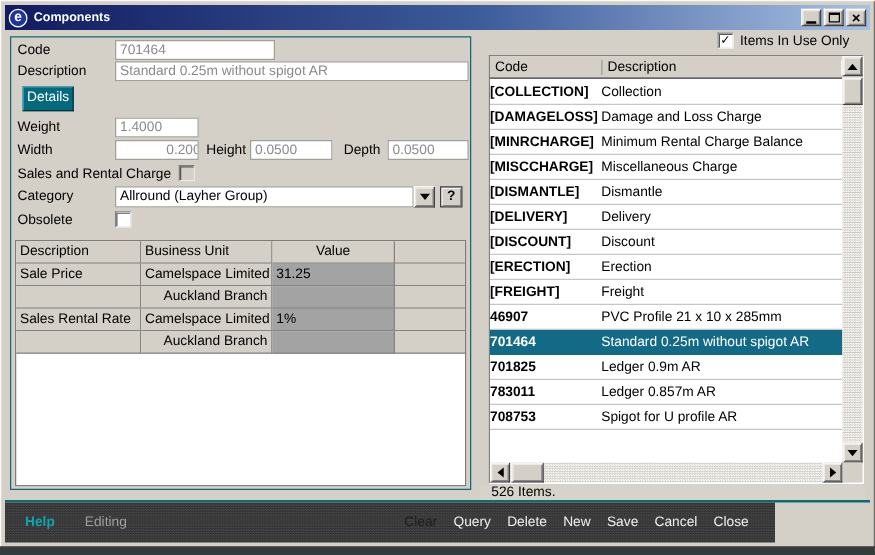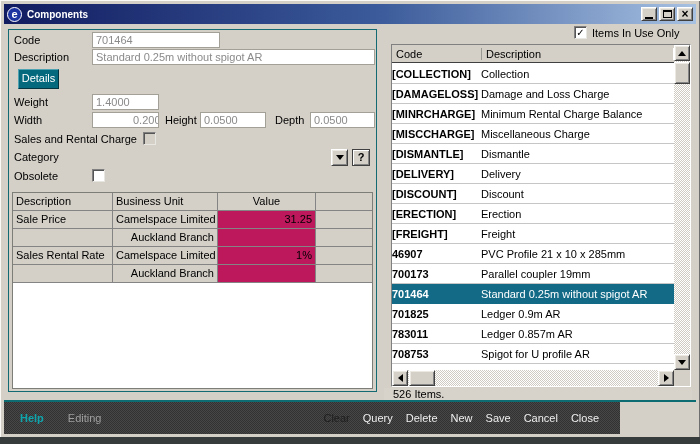--- a/index.html
+++ b/index.html
@@ -47,21 +47,21 @@
                 background:#d4d0c8; border:1px solid #404040;
                 box-shadow:inset 1px 1px 0 #fff, inset -1px -1px 0 #848484;
                 text-align:center; line-height:15px; font-weight:bold; }
 
   
   .pricing-box { position:absolute; left:3px; top:162px; width:361px; height:197px;
                  background:#fff; border:1px solid #7e7e78; }
   .pgrid { display:grid; grid-template-columns:100px 105px 98px 1fr; }
   .pcell { height:18px; border-right:1px solid #848484; border-bottom:1px solid #848484;
            padding:0 3px; line-height:17px; background:#d4d0c8; white-space:nowrap; overflow:hidden; }
-  .pcell.val { background:#be185d; text-align:right; }
+  .pcell.val { background:#a3a3a3; text-align:left; }
   .pcell.center { text-align:center; }
   .pcell.right { text-align:right; }
   .pcell.last { border-right:none; }
 
   
   .filter-row { position:absolute; left:574px; top:26px; }
   .filter-label { position:absolute; left:592px; top:27px; white-space:nowrap; }
   .listbox { position:absolute; left:391px; top:44px; width:300px; height:343px;
              background:#fff; border:1px solid; border-color:#808080 #fff #fff #808080; }
   .list-header { position:absolute; left:0; top:0; right:16px; height:18px; background:#d4d0c8;
@@ -141,20 +141,21 @@
     <div class="field" style="left:83px; top:82px; width:67px;padding-left:40px;">0.2000</div>
     <div class="lbl" style="left:156px; top:84px;">Height</div>
     <div class="field" style="left:191px; top:82px; width:66px;">0.0500</div>
     <div class="lbl" style="left:266px; top:84px;">Depth</div>
     <div class="field" style="left:301px; top:82px; width:65px;">0.0500</div>
 
     <div class="lbl" style="left:5px; top:103px;">Sales and Rental Charge</div>
     <div class="checkbox disabled" style="left:134px; top:102px;"></div>
 
     <div class="lbl" style="left:5px; top:121px;">Category</div>
+    <div class="field enabled" style="left:83px; top:119px; width:239px; height:17px;">Allround (Layher Group)</div>
     <div class="combo-arrow">
         <span class="tri-down"></span>
       </div>
     <div class="btn-help-q">?</div>
 
     <div class="lbl" style="left:5px; top:140px;">Obsolete</div>
     <div class="checkbox" style="left:83px; top:139px;"></div>
 
     <div class="pricing-box">
       <div class="pgrid">
@@ -227,24 +228,20 @@
           <span class="c">[ERECTION]</span>
           <span class="d">Erection</span>
         </div>
       <div class="list-row">
           <span class="c">[FREIGHT]</span>
           <span class="d">Freight</span>
         </div>
       <div class="list-row">
           <span class="c">46907</span>
           <span class="d">PVC Profile 21 x 10 x 285mm</span>
-        </div>
-      <div class="list-row">
-          <span class="c">700173</span>
-          <span class="d">Parallel coupler 19mm</span>
         </div>
       <div class="list-row selected">
           <span class="c">701464</span>
           <span class="d">Standard 0.25m without spigot AR</span>
         </div>
       <div class="list-row">
           <span class="c">701825</span>
           <span class="d">Ledger 0.9m AR</span>
         </div>
       <div class="list-row">

